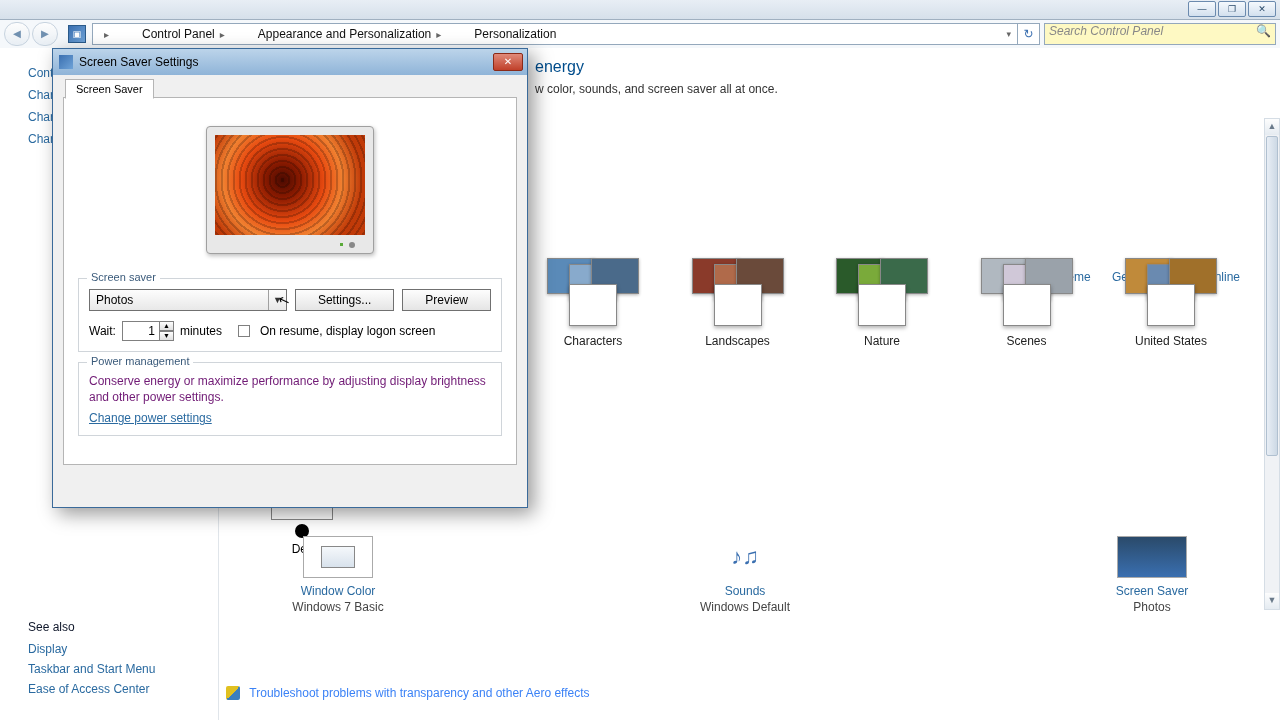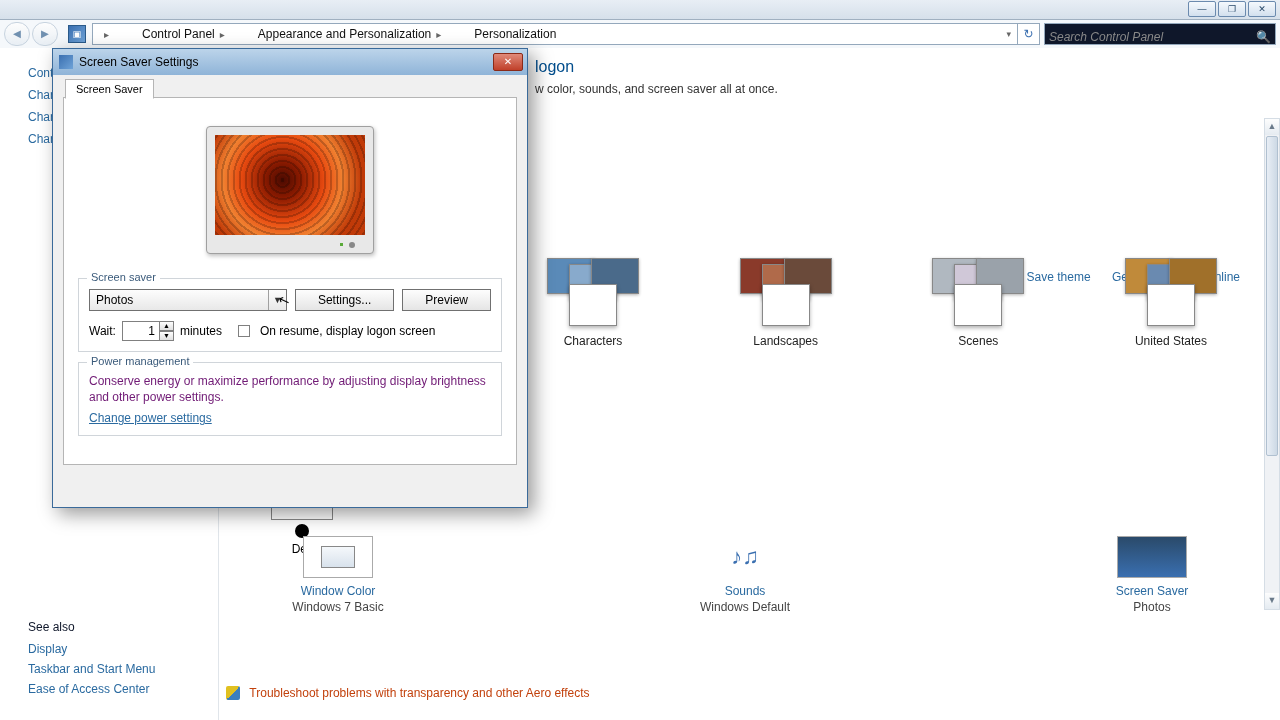--- a/index.html
+++ b/index.html
@@ -12,21 +12,21 @@
 
 
 .navbar { position: absolute; top: 20px; left: 0; right: 0; height: 28px; background: #f5f8fb; display: flex; align-items: center; padding: 0 4px; }
 .nav-btn { width: 26px; height: 24px; border: 1px solid #c7d3df; border-radius: 13px; margin-right: 2px; background: linear-gradient(#fdfdfd,#e8eef4); text-align: center; line-height: 22px; color: #7090b0; font-size: 13px; }
 .cp-icon { width: 18px; height: 18px; background: linear-gradient(135deg,#3a6fb0,#6fa3d8); margin: 0 6px 0 8px; border: 1px solid #2a5a8a; display: flex; align-items: center; justify-content: center; color: #fff; font-size: 9px; }
 .address { flex: 1; height: 22px; border: 1px solid #94a8bc; background: #fff; display: flex; align-items: center; font-size: 12px; color: #222; padding: 0 6px; }
 .address .crumb { color: #111; margin-left: 28px; }
 .address .sep { color: #666; margin: 0 5px; font-size: 10px; }
 .address .dd { margin-left: auto; color: #666; font-size: 9px; }
 .refresh-btn { width: 22px; height: 22px; border: 1px solid #94a8bc; border-left: none; background: #fff; text-align: center; line-height: 20px; color: #3a6fb0; font-size: 12px; }
-.searchbox { width: 232px; height: 22px; border: 1px solid #94a8bc; background: #0f172a; margin-left: 4px; display: flex; align-items: flex-end; padding: 0 4px; color: #888; font-style: italic; font-size: 12px; }
+.searchbox { width: 232px; height: 22px; border: 1px solid #94a8bc; background: #fef9c3; margin-left: 4px; display: flex; align-items: flex-start; padding: 0 4px; color: #888; font-style: italic; font-size: 12px; }
 .searchbox .mag { margin-left: auto; color: #3a6fb0; font-style: normal; }
 
 
 .help-glyph { position: absolute; right: 10px; top: 56px; width: 18px; height: 18px; border-radius: 50%; background: radial-gradient(#8fc4f0,#3a7fc0); color: #fff; text-align: center; line-height: 18px; font-size: 12px; font-weight: bold; }
 
 
 .sidebar { position: absolute; left: 0; top: 48px; width: 218px; bottom: 0; background: #fff; font-size: 12px; }
 .sidebar .upper { padding: 18px 14px 0 28px; }
 .sidebar .upper div { color: #2a6aa0; margin-bottom: 8px; }
 .sidebar .lower { position: absolute; bottom: 18px; left: 28px; }
@@ -73,21 +73,21 @@
 .bitem.db .ico { background: linear-gradient(#2a6fb8,#1a4a80); border: 1px solid #1a4a80; }
 .bitem.db .ico::after { content: ""; width: 22px; height: 22px; background: radial-gradient(#f5e68a,#d4a82a 60%); border-radius: 50%; box-shadow: 0 0 0 3px #2a6fb8; }
 .bitem.wc .ico { background: #fff; }
 .bitem.wc .ico div { width: 34px; height: 22px; background: linear-gradient(#f5f8fb,#d8e2ec); border: 1px solid #888; }
 .bitem.sn .ico { border: none; background: none; font-size: 22px; color: #3a6fb0; }
 .bitem.ss .ico { background: linear-gradient(#2a4a6a,#3a6fb0); }
 
 
 .troubleshoot { position: absolute; left: 226px; bottom: 20px; font-size: 12px; }
 .troubleshoot .shield { display: inline-block; width: 14px; height: 14px; background: linear-gradient(135deg,#e0c020 50%,#3a7fc0 50%); border-radius: 2px; vertical-align: middle; margin-right: 6px; }
-.troubleshoot .txt { color: #c2410c; vertical-align: middle; }
+.troubleshoot .txt { color: #3b82f6; vertical-align: middle; }
 
 
 .dialog { position: absolute; left: 52px; top: 48px; width: 476px; height: 460px; background: #f0f0f0; border: 1px solid #3a6a9a; box-shadow: 6px 6px 18px rgba(0,0,0,.4); }
 .dlg-title { height: 26px; background: linear-gradient(#bcd4ea,#8fb4d8); display: flex; align-items: center; padding: 0 4px 0 6px; font-size: 12px; color: #000; }
 .dlg-title .dlg-icon { width: 14px; height: 14px; background: linear-gradient(135deg,#3a6fb0,#6fa3d8); margin-right: 6px; }
 .dlg-close { margin-left: auto; width: 30px; height: 18px; background: linear-gradient(#e08a7a,#c0402a); border: 1px solid #8a2a18; border-radius: 2px; color: #fff; text-align: center; line-height: 15px; font-size: 10px; }
 .dlg-tab { position: absolute; left: 12px; top: 30px; padding: 3px 10px; background: #fff; border: 1px solid #b5b5b5; border-bottom: 1px solid #fff; font-size: 11px; z-index: 2; }
 .dlg-body { position: absolute; left: 10px; right: 10px; top: 48px; bottom: 42px; background: #fff; border: 1px solid #b5b5b5; padding: 10px 14px; }
 
 
@@ -162,21 +162,21 @@
   <div class="lower">
     <div class="hdr">See also</div>
     <div class="link">Display</div>
     <div class="link">Taskbar and Start Menu</div>
     <div class="link">Ease of Access Center</div>
   </div>
 </div>
 
 <div class="main">
   <div class="main-inner">
-    <h1 style="padding-left:296px;">logon</h1>
+    <h1 style="padding-left:296px;">energy</h1>
     <div class="sub" style="padding-left:296px;">w color, sounds, and screen saver all at once.</div>
   </div>
   <div class="theme-links">
     <span>Save theme</span>
     <span>Get more themes online</span>
   </div>
 
   <div class="scrollbar">
     <div class="arrow">▲</div>
     <div class="thumb"></div>
@@ -195,20 +195,29 @@
     <div class="label">Characters</div>
   </div>
   <div class="theme">
     <div class="thumb">
         <div class="stack1" style="background:#8a3a2a"></div>
         <div class="stack2" style="background:#b06a4a"></div>
         <div class="stack3" style="background:#6a4a3a"></div>
         <div class="win"></div>
       </div>
     <div class="label">Landscapes</div>
+  </div>
+  <div class="theme">
+    <div class="thumb">
+        <div class="stack1" style="background:#2a5a2a"></div>
+        <div class="stack2" style="background:#7aaa3a"></div>
+        <div class="stack3" style="background:#3a6a4a"></div>
+        <div class="win"></div>
+      </div>
+    <div class="label">Nature</div>
   </div>
   <div class="theme">
     <div class="thumb">
         <div class="stack1" style="background:#b0b8c0"></div>
         <div class="stack2" style="background:#d0c8d8"></div>
         <div class="stack3" style="background:#9aa2aa"></div>
         <div class="win"></div>
       </div>
     <div class="label">Scenes</div>
   </div>

